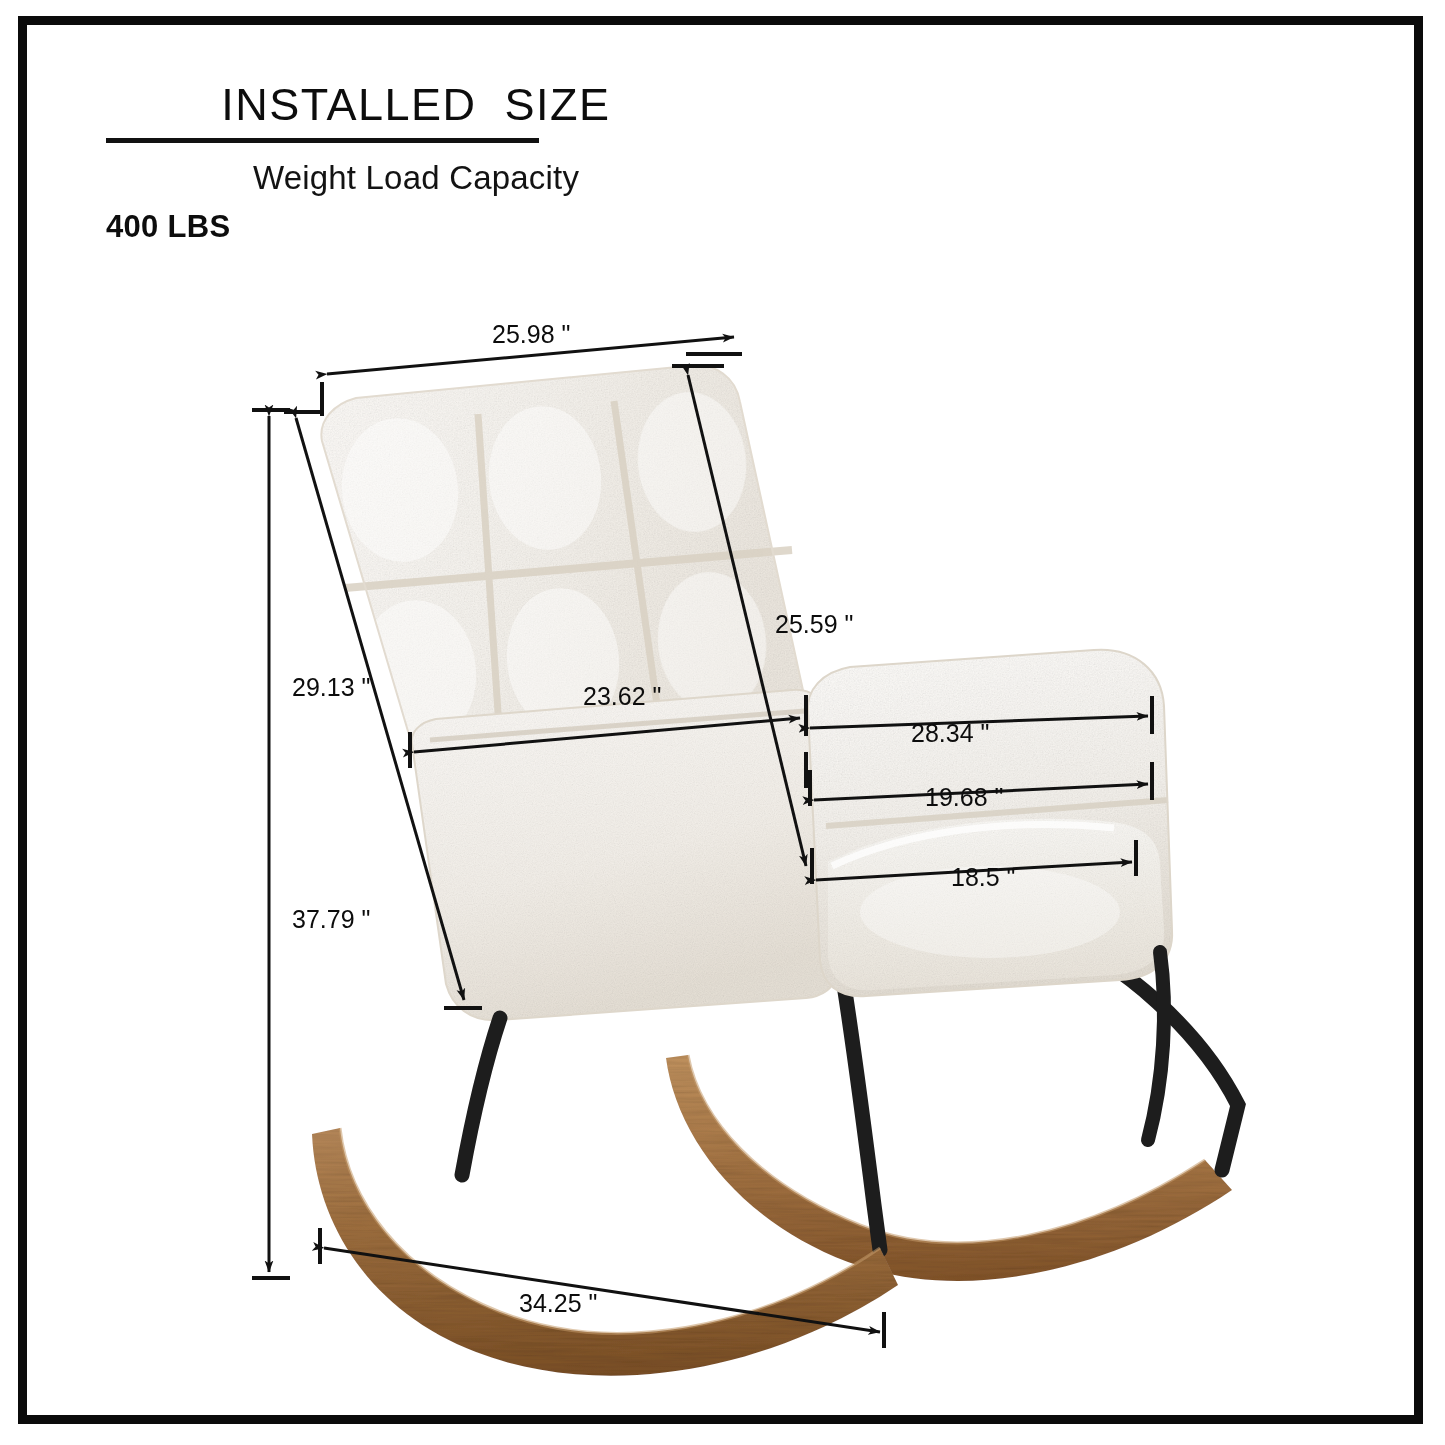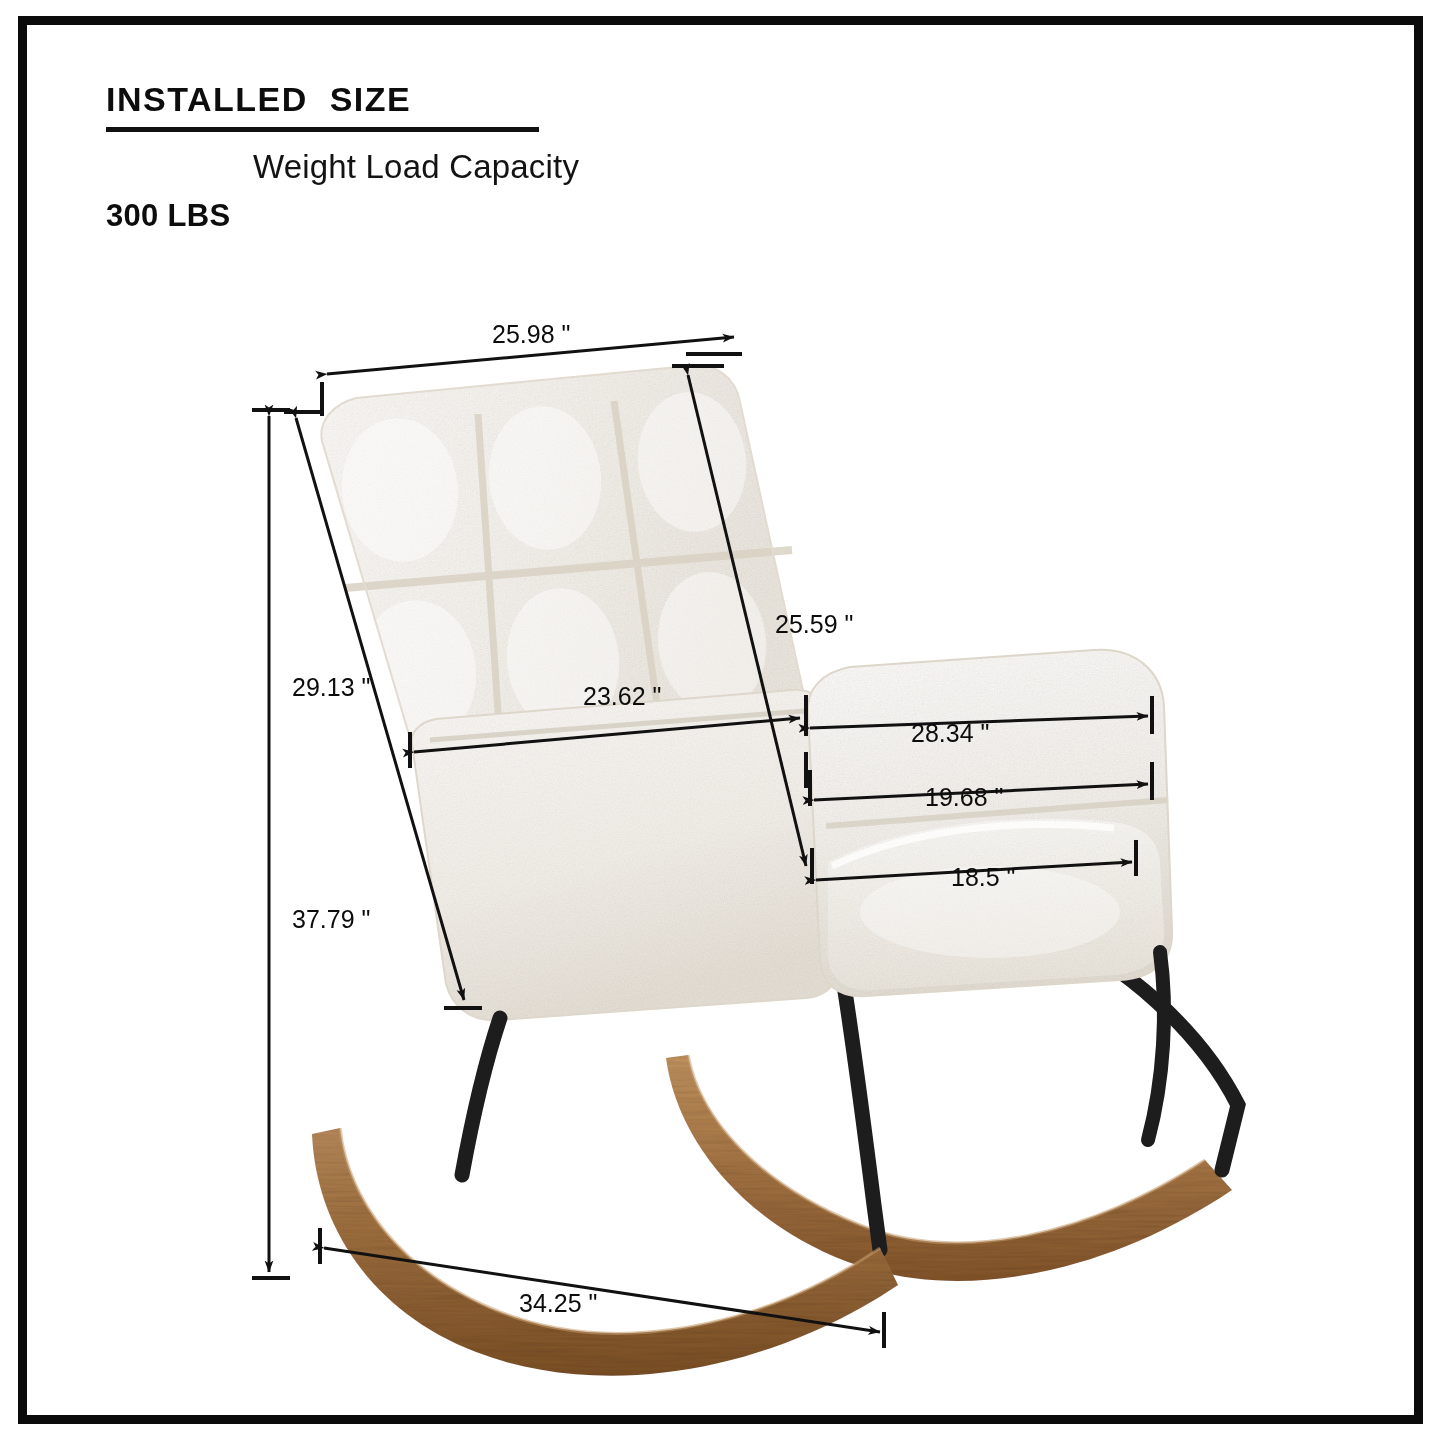--- a/index.html
+++ b/index.html
@@ -9,22 +9,22 @@
 
   
   #frame{
     position:absolute;left:18px;top:16px;width:1405px;height:1408px;
     border:9px solid #0b0b0b;box-sizing:border-box;background:#ffffff;
   }
 
   
   #header{position:absolute;left:106px;top:82px;width:620px;}
   #title{
-    font-size:34px;font-weight:700;letter-spacing:1.5px;color:#0d0d0d;
-    line-height:1.0;white-space:pre;
+    font-size:45px;font-weight:400;letter-spacing:1.5px;color:#0d0d0d;
+    line-height:1.0;white-space:pre;text-align:center;
   }
   #title-rule{
     margin-top:11px;width:433px;height:5px;background:#111111;
   }
   #subtitle{
     margin-top:16px;font-size:33px;font-weight:400;color:#131313;letter-spacing:.2px;text-align:center;
   }
   #capacity{
     margin-top:12px;font-size:31px;font-weight:700;color:#0d0d0d;letter-spacing:.3px;
   }
@@ -42,21 +42,21 @@
 <body>
 
 <div id="page">
 
   <div id="frame"></div>
 
   <div id="header">
     <div id="title">INSTALLED  SIZE</div>
     <div id="title-rule"></div>
     <div id="subtitle">Weight Load Capacity</div>
-    <div id="capacity">300 LBS</div>
+    <div id="capacity">400 LBS</div>
   </div>
 
   <div id="stage">
   <svg width="1445" height="1445" viewBox="0 0 1445 1445" xmlns="http://www.w3.org/2000/svg">
     <defs>
 
       <filter id="bouclefx" x="-10%" y="-10%" width="120%" height="120%">
         <feTurbulence type="fractalNoise" baseFrequency="0.75" numOctaves="4" seed="7" result="n"></feTurbulence>
         <feColorMatrix in="n" type="saturate" values="0" result="g"></feColorMatrix>
         <feComponentTransfer in="g" result="c">

